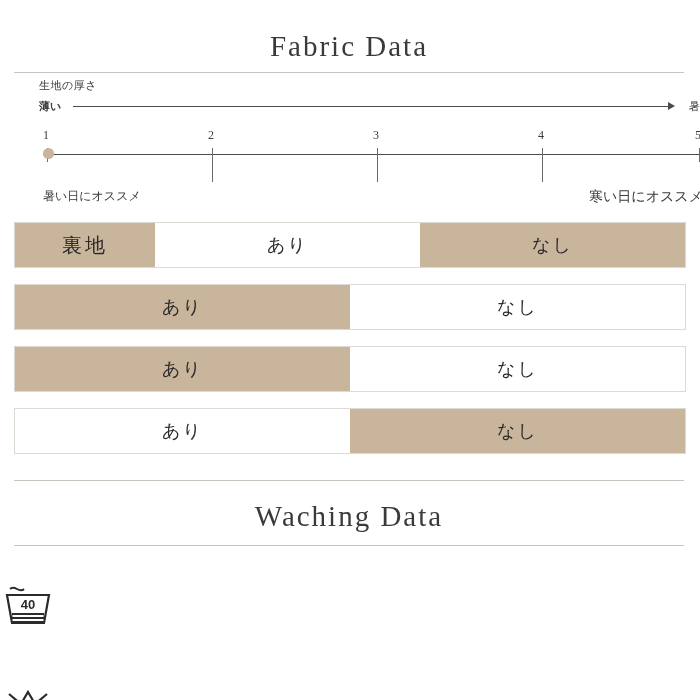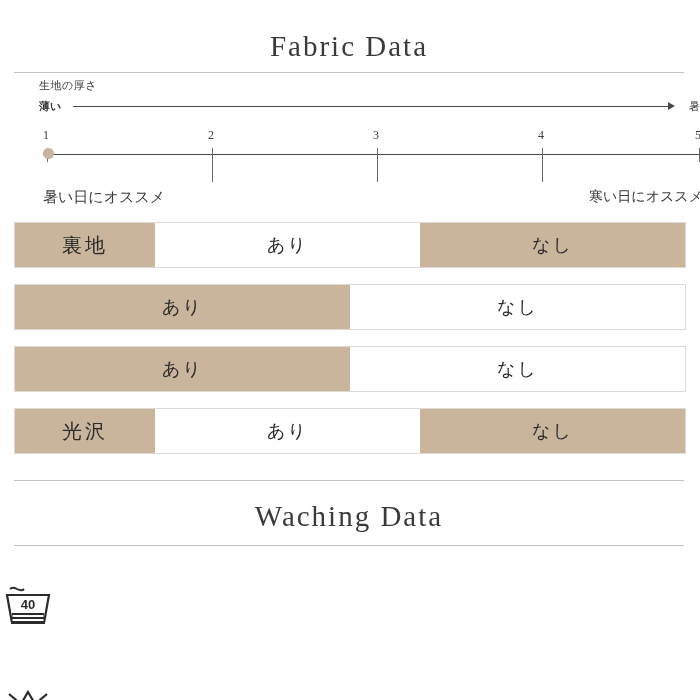--- a/index.html
+++ b/index.html
@@ -153,21 +153,21 @@
     height: 11px;
     border-radius: 50%;
     background: #c9b49c;
     margin-left: -5px;
   }
 
   .foot-left {
     position: absolute;
     top: 58px;
     left: 0;
-    font-size: 15px;
+    font-size: 12px;
     color: #3a3a3a;
   }
   .foot-right {
     position: absolute;
     top: 58px;
     right: 0;
     font-size: 14px;
     color: #3a3a3a;
   }
 
@@ -292,21 +292,20 @@
       <div class="attr-opt selected">あり</div>
       <div class="attr-opt">なし</div>
     </div>
 
     <div class="attr-row">
       <div class="attr-opt selected">あり</div>
       <div class="attr-opt">なし</div>
     </div>
 
     <div class="attr-row">
-      <div class="attr-name">光沢</div>
       <div class="attr-opt">あり</div>
       <div class="attr-opt selected">なし</div>
     </div>
 
   </div>
 
   <div class="hr" id="hr-mid"></div>
   <div class="title" id="washing-title">Waching Data</div>
   <div class="hr" id="hr-bottom"></div>
 

